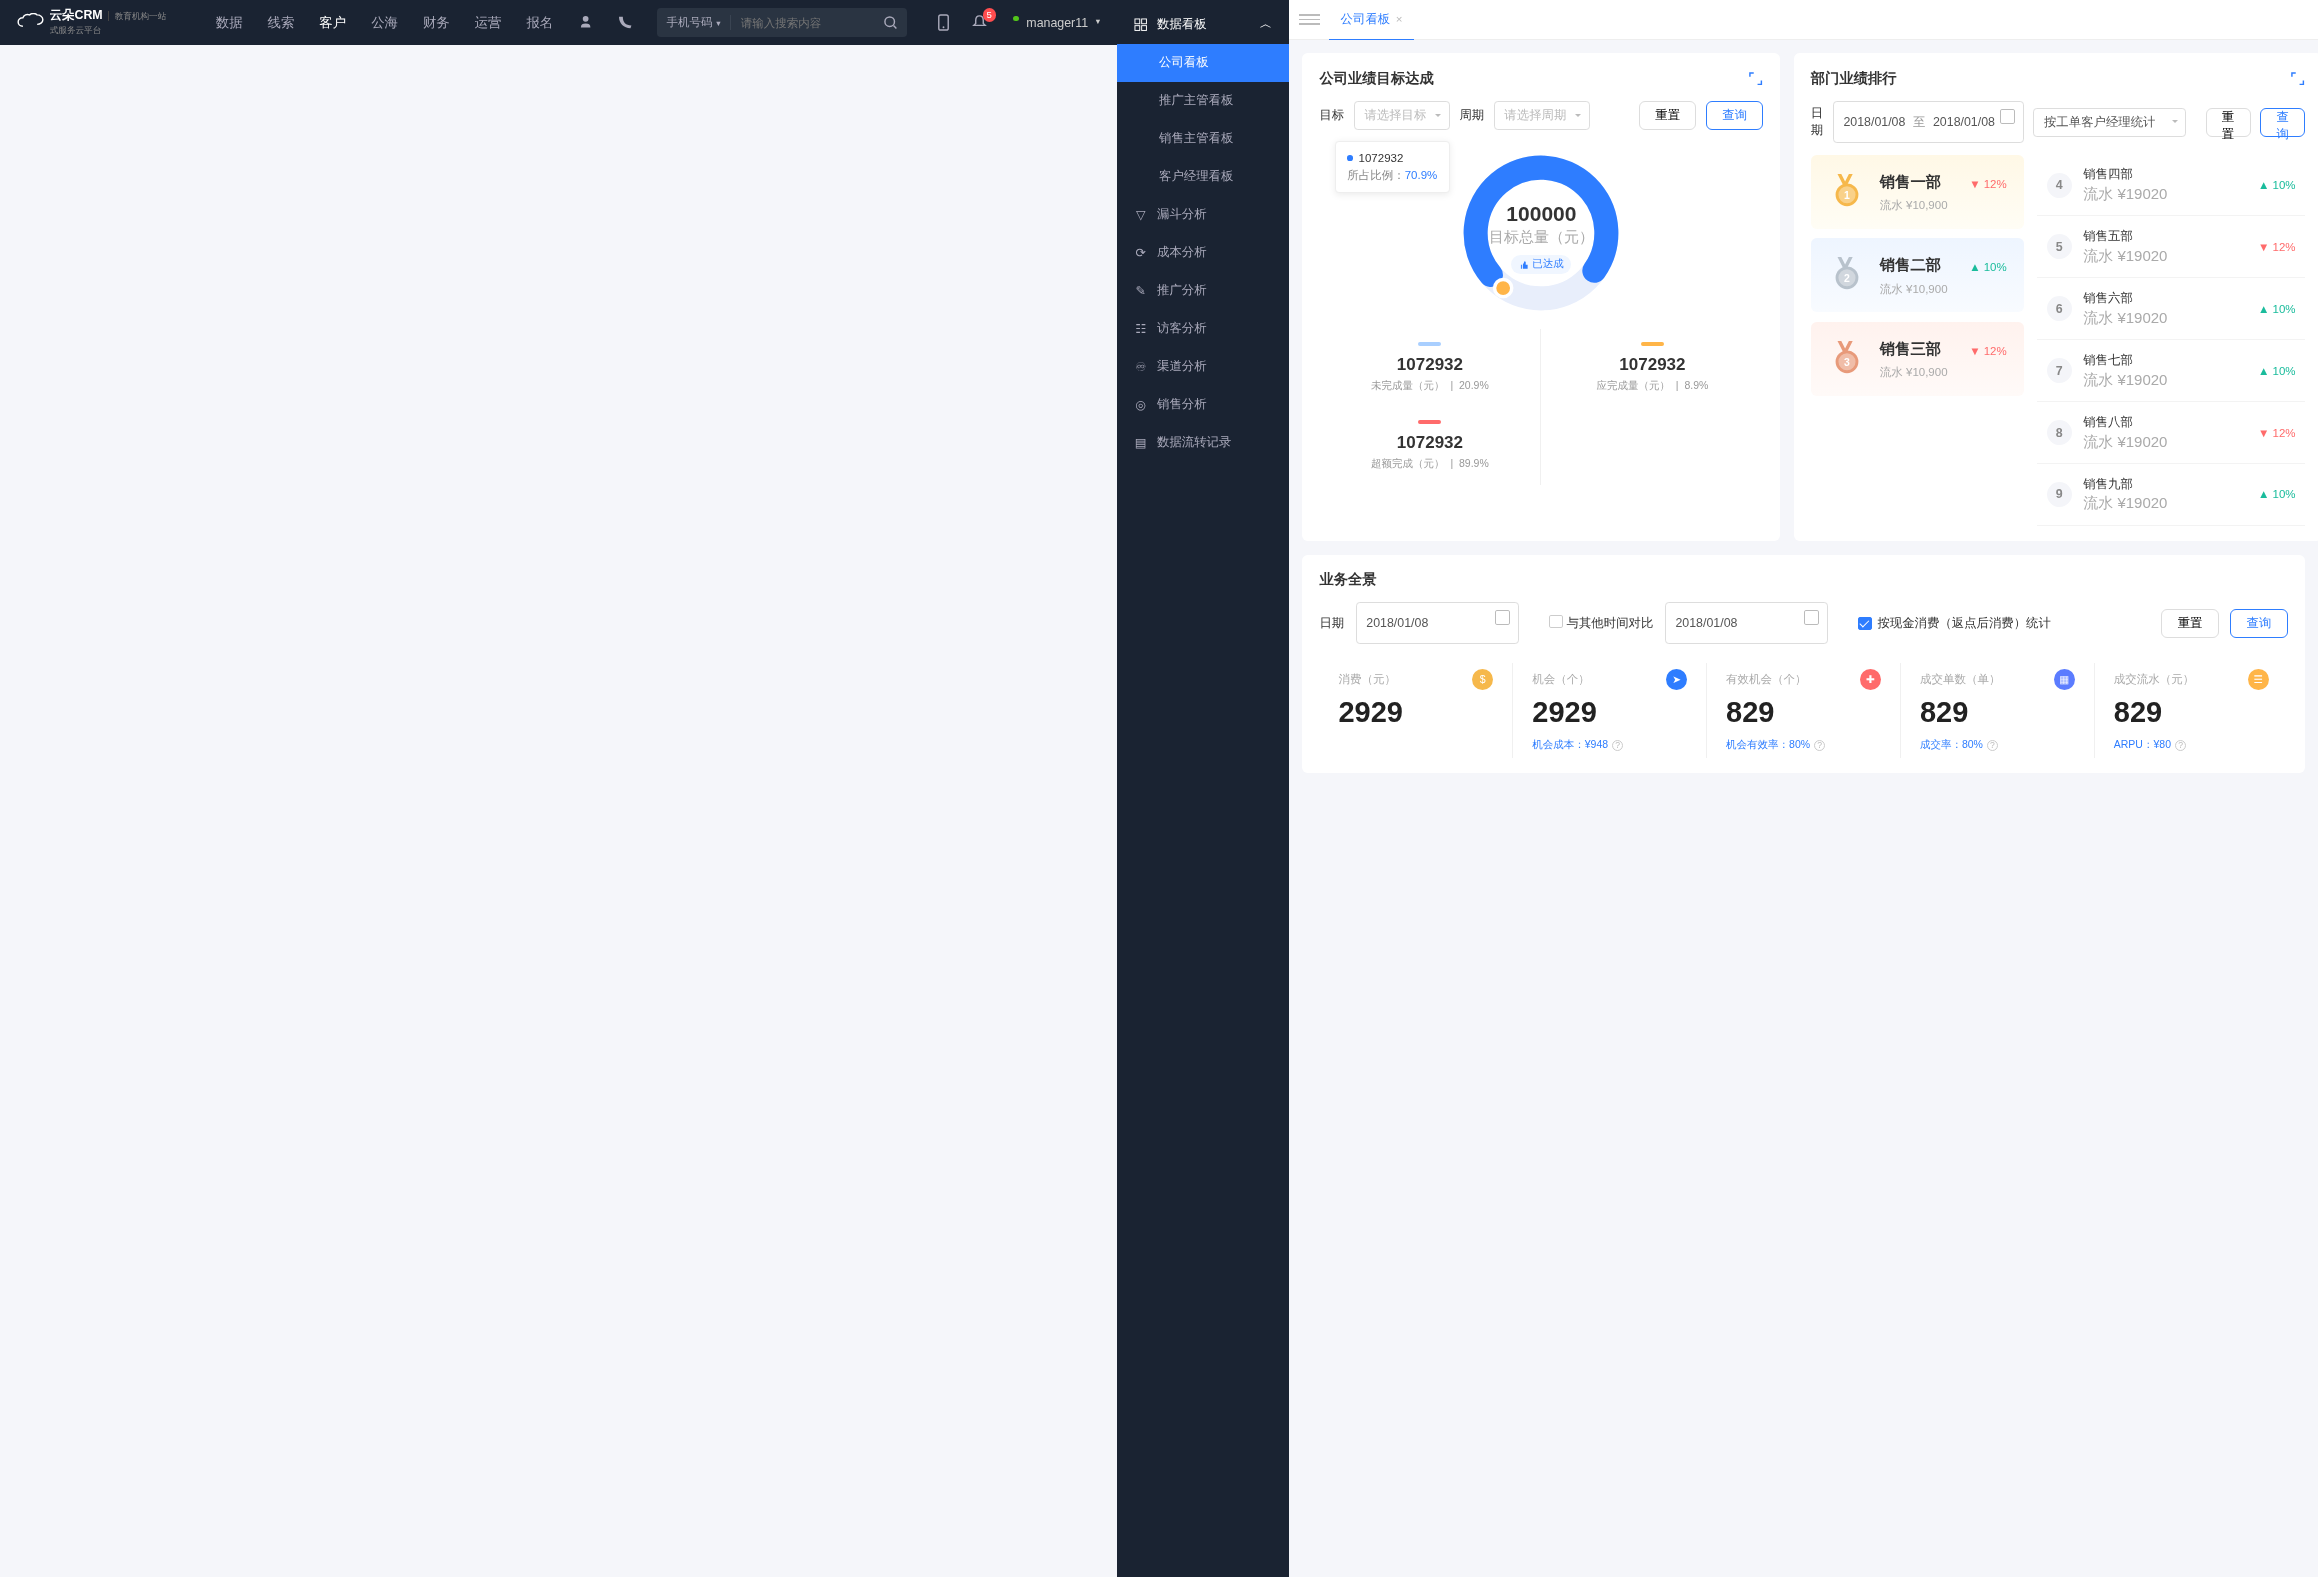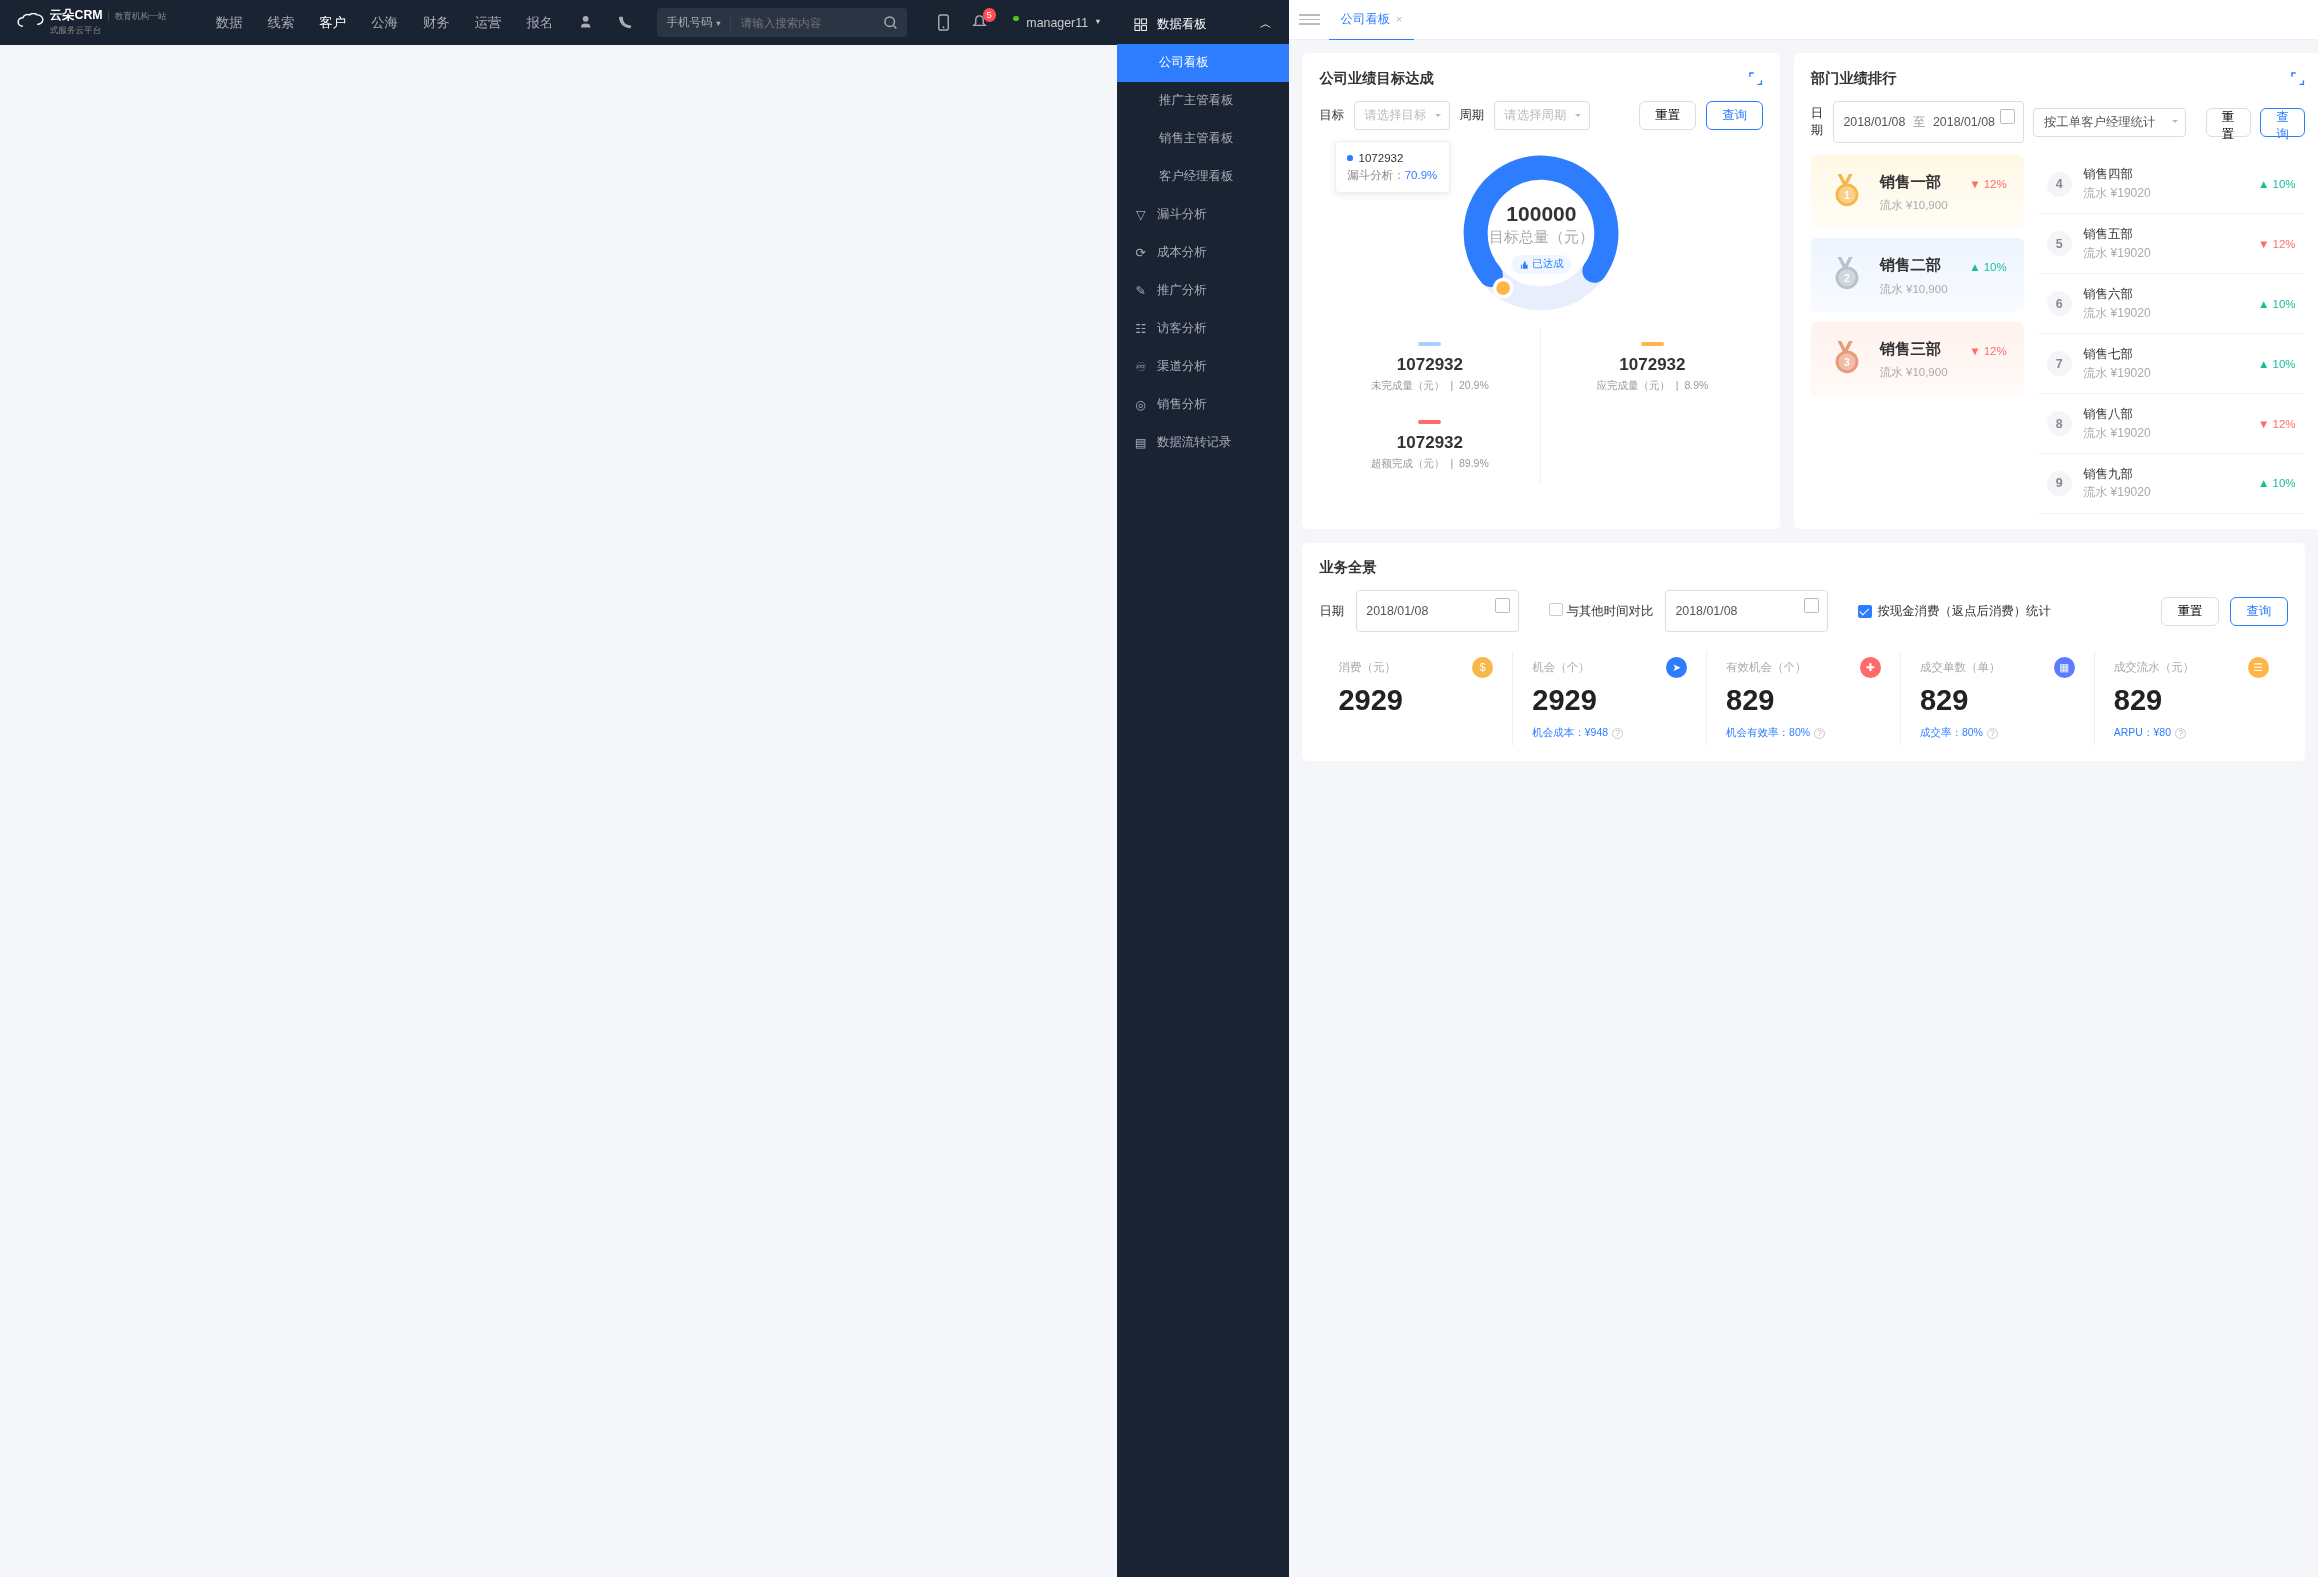--- a/index.html
+++ b/index.html
@@ -93,21 +93,21 @@
 .pod .nm { font-size:15.3px; font-weight:700; color:#333;}
 .pod .rev { font-size:11.5px; color:#aaa; margin-top:5.7px;}
 .pod .pct { position:absolute; right:17px; top:23px; font-size:11.5px; display:flex; align-items:center; gap:2.9px;}
 .pct.up { color:#1abc9c;}
 .pct.down { color:#ff6b6b;}
 .rlist { width:268px; display:flex; flex-direction:column;}
 .ritem { display:flex; align-items:center; padding:11.5px 9.6px; gap:11.5px; border-bottom:1px solid #f3f3f3;}
 .ritem .rn { width:25px; height:25px; border-radius:50%; background:#f4f5f9; color:#888; display:flex; align-items:center; justify-content:center; font-size:12.4px; font-weight:600;}
 .ritem .info { flex:1;}
 .ritem .nm { font-size:12.4px; color:#333;}
-.ritem .rev { font-size:12px; color:#aaa; margin-top:1.9px;}
+.ritem .rev { font-size:15px; color:#aaa; margin-top:1.9px;}
 .ritem .pct { font-size:11.5px;}
 
 
 .ov-filters { display:flex; align-items:center; gap:11.5px;}
 .chk { width:13.4px; height:13.4px; border:1px solid #ccc; border-radius:1.9px; display:inline-block; vertical-align:middle;}
 .chk.on { background:#2e7dff; border-color:#2e7dff; position:relative;}
 .chk.on::after{content:"";position:absolute;left:2.9px;top:0px;width:3.8px;height:7.6px;border:1.9px solid #fff;border-top:0;border-left:0;transform:rotate(45deg);}
 .metrics { display:flex; margin-top:19px; }
 .metric { flex:1; padding:5.7px 19px; border-right:1px solid #f0f0f0; position:relative;}
 .metric:last-child{border-right:0;}
@@ -278,21 +278,21 @@
               <div class="sel">
                   <span>请选择周期</span>
                 </div>
               <div style="flex:1"></div>
               <button class="btn">重置</button>
               <button class="btn primary">查询</button>
             </div>
             <div class="donut-wrap">
               <div class="tooltip">
                 <div class="d1">1072932</div>
-                <div class="d2"><span>漏斗分析：</span><b>70.9%</b></div>
+                <div class="d2"><span>所占比例：</span><b>70.9%</b></div>
               </div>
               <svg class="donut" viewBox="0 0 100 100">
                 <circle cx="50" cy="50" r="38" fill="none" stroke="#e8eefb" stroke-width="14"></circle>
                 <circle cx="50" cy="50" r="38" fill="none" stroke="#2e7dff" stroke-width="14" stroke-dasharray="169 239" stroke-dashoffset="0" transform="rotate(-220 50 50)" stroke-linecap="round"></circle>
                 <circle cx="28" cy="82" r="5" fill="#ffb548" stroke="#fff" stroke-width="2"></circle>
               </svg>
               <div class="donut-center">
                 <div class="big">100000</div>
                 <div class="sub">目标总量（元）</div>
                 <div class="tag">

